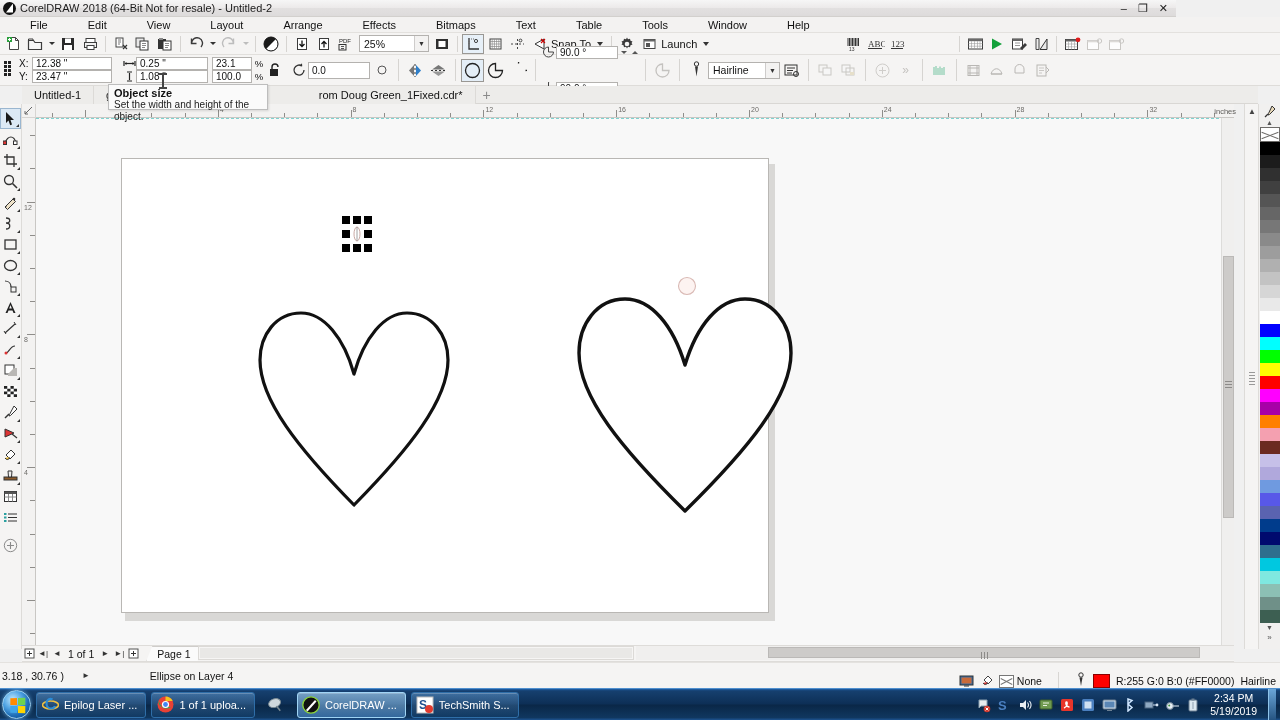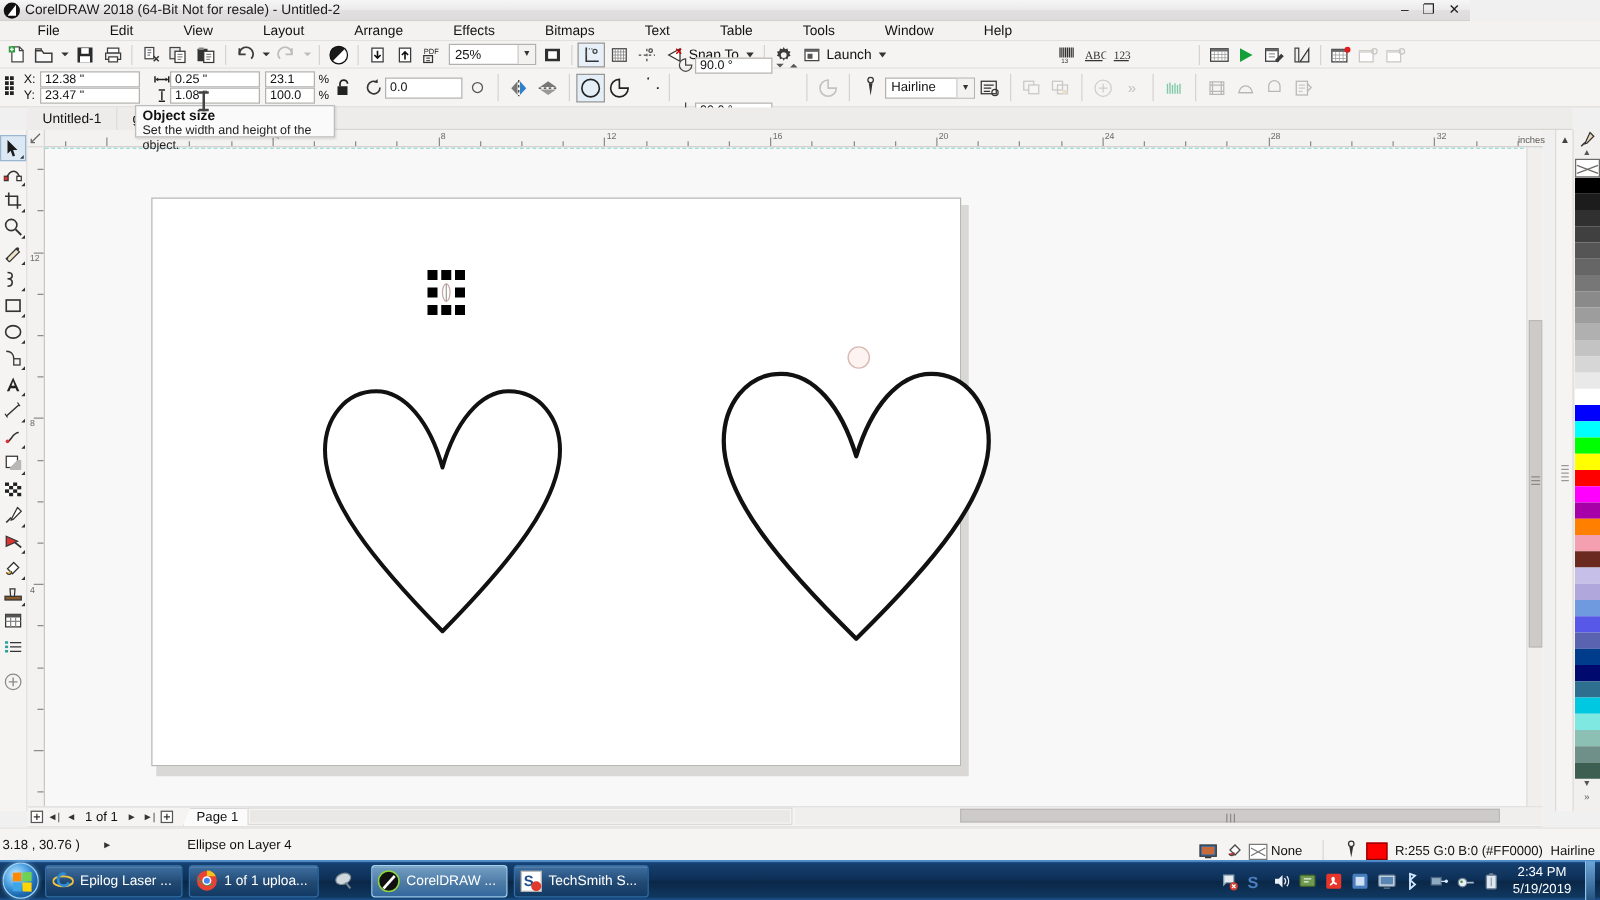--- a/index.html
+++ b/index.html
@@ -810,20 +810,21 @@
         <rect x="3" y="2" width="9" height="11" fill="none" stroke="#b9b7b4"></rect>
         <path d="M5 5h5M5 7.5h5M5 10h3" stroke="#c9c7c4"></path>
         <path d="M12 4l3 3-3 3" fill="none" stroke="#b9b7b4"></path>
       </svg>
   </div>
 </div>
 
 <div class="doctabs">
   <div class="dtab">Untitled-1</div>
   <div class="dtab">glenntre</div>
+  <div class="dtab" style="padding-left:160px">rom Doug Green_1Fixed.cdr*</div>
   <div class="dtab-plus">+</div>
 </div>
 
 <div class="ibeam"></div>
 <div class="tooltip">
   <div class="tt-title">Object size</div>
   <div class="tt-body">Set the width and height of the object.</div>
 </div>
 
 <div class="toolbox">

